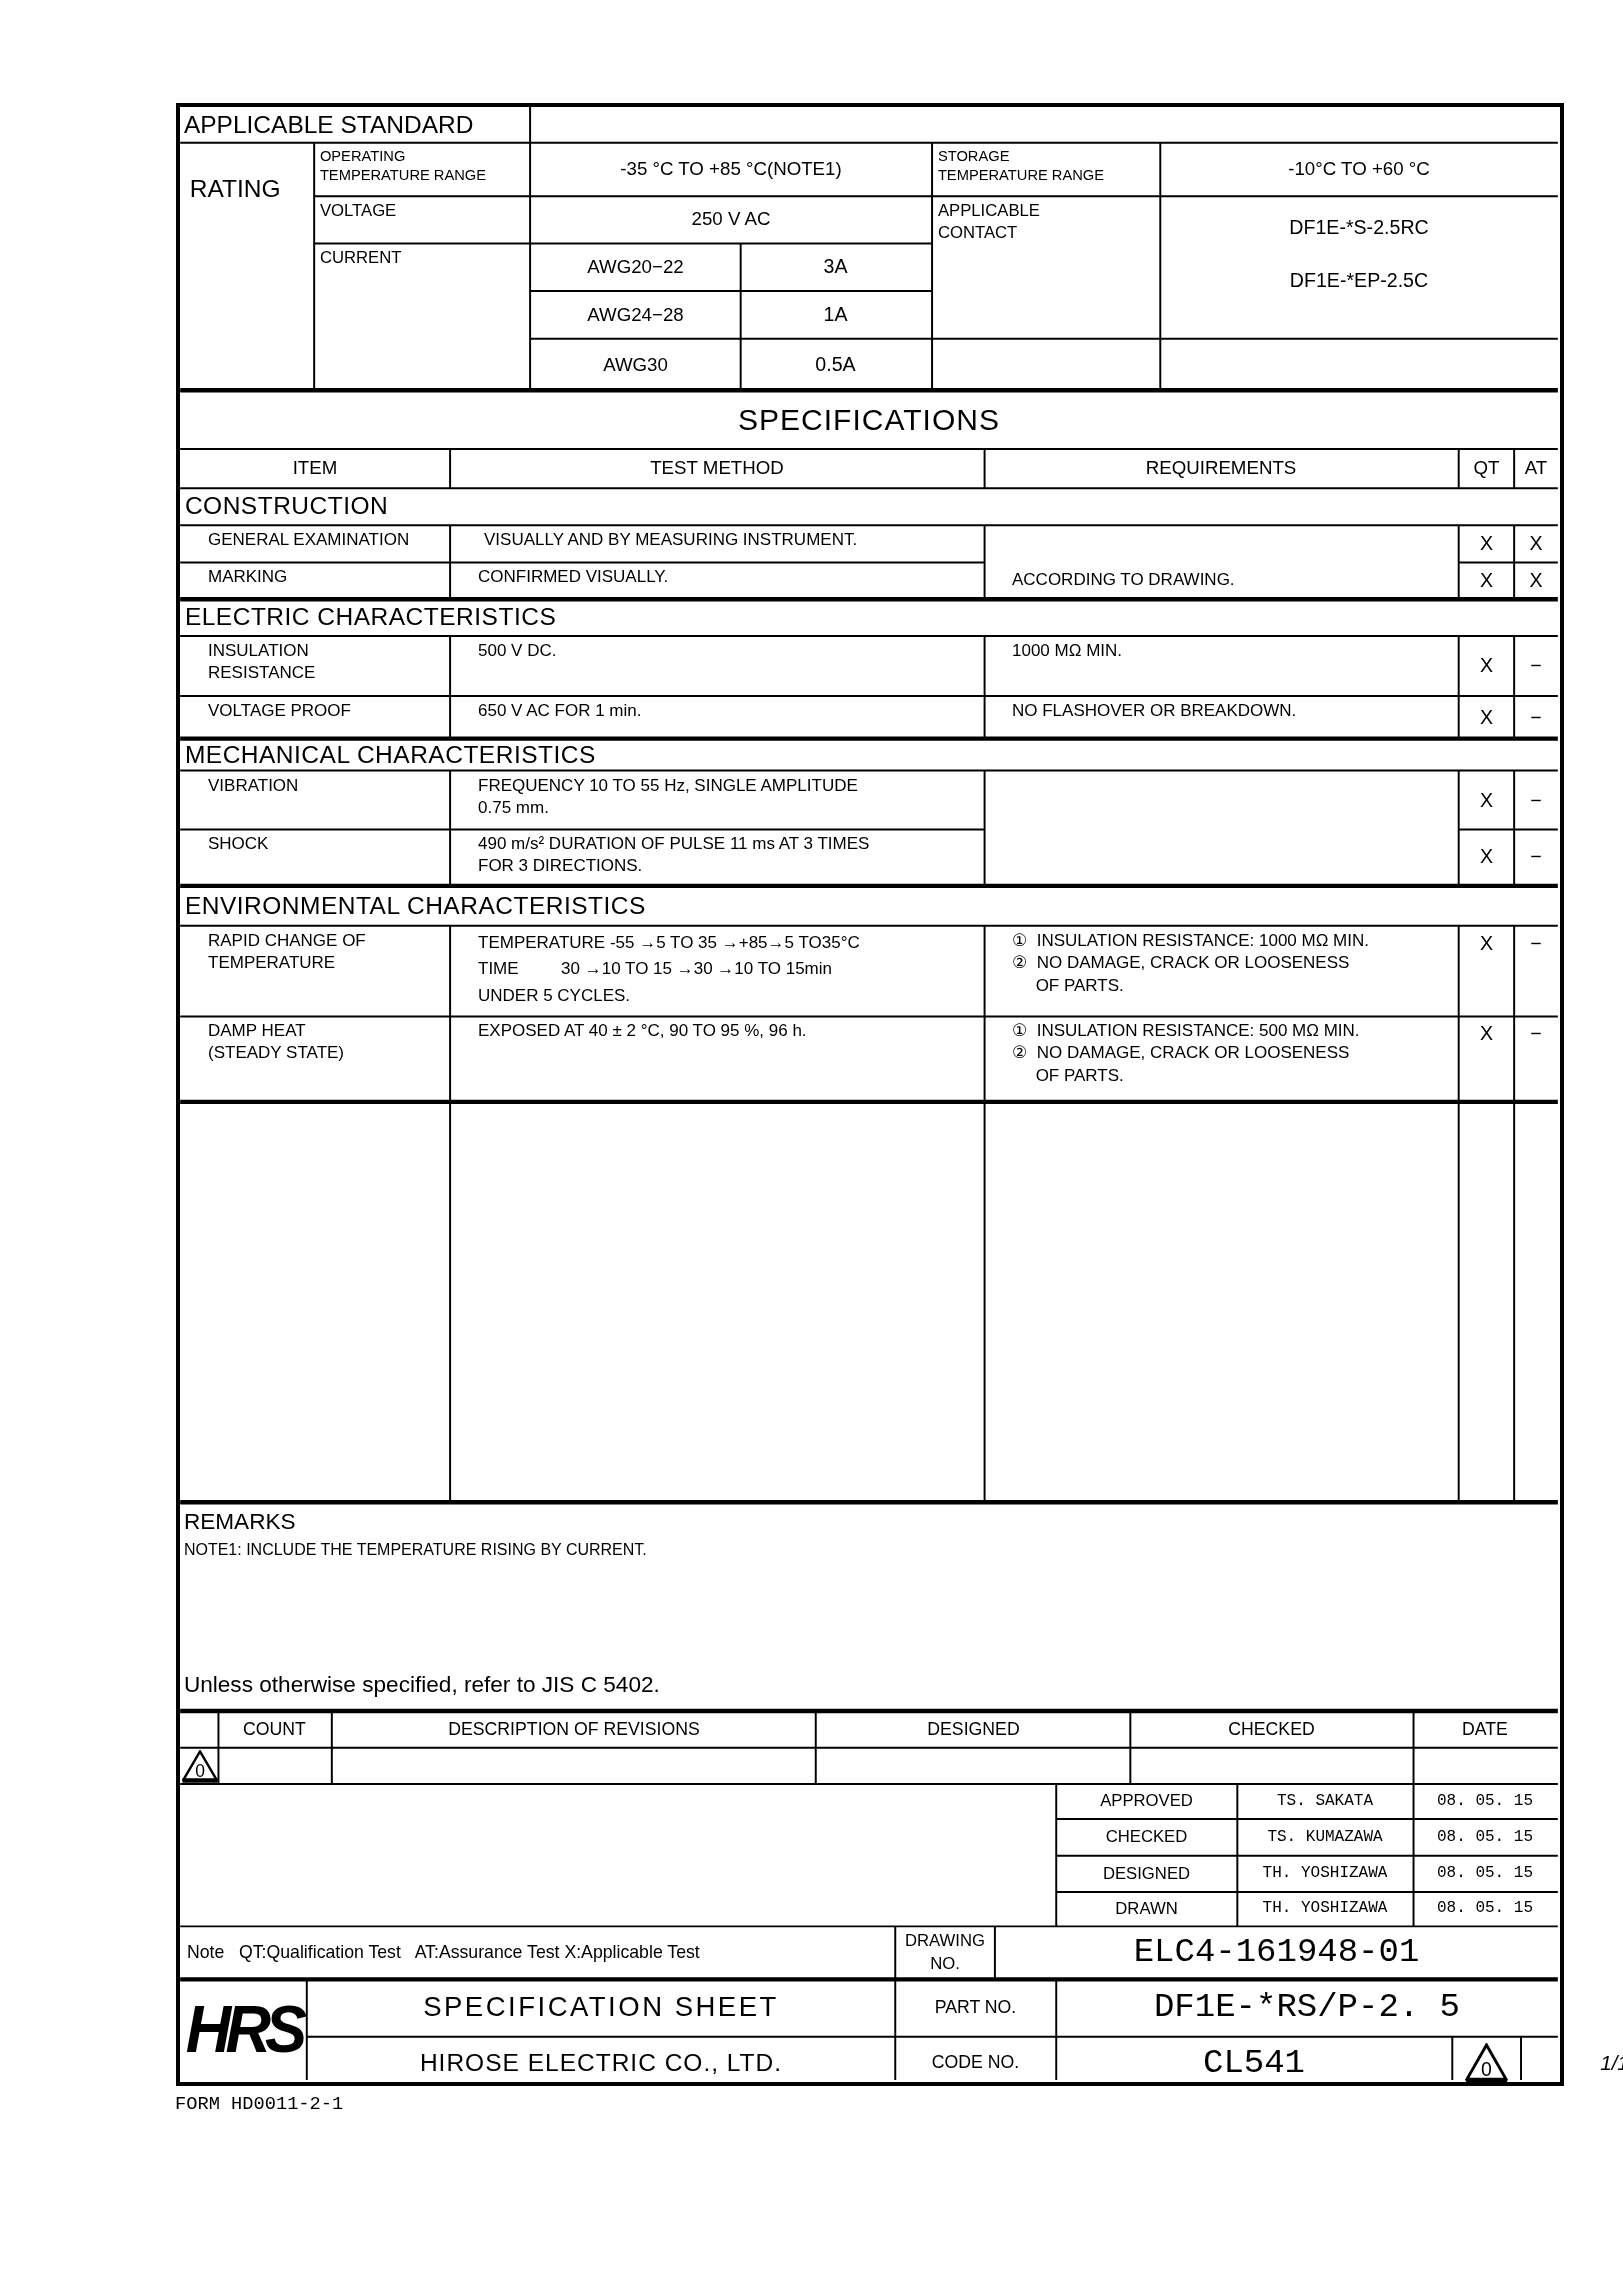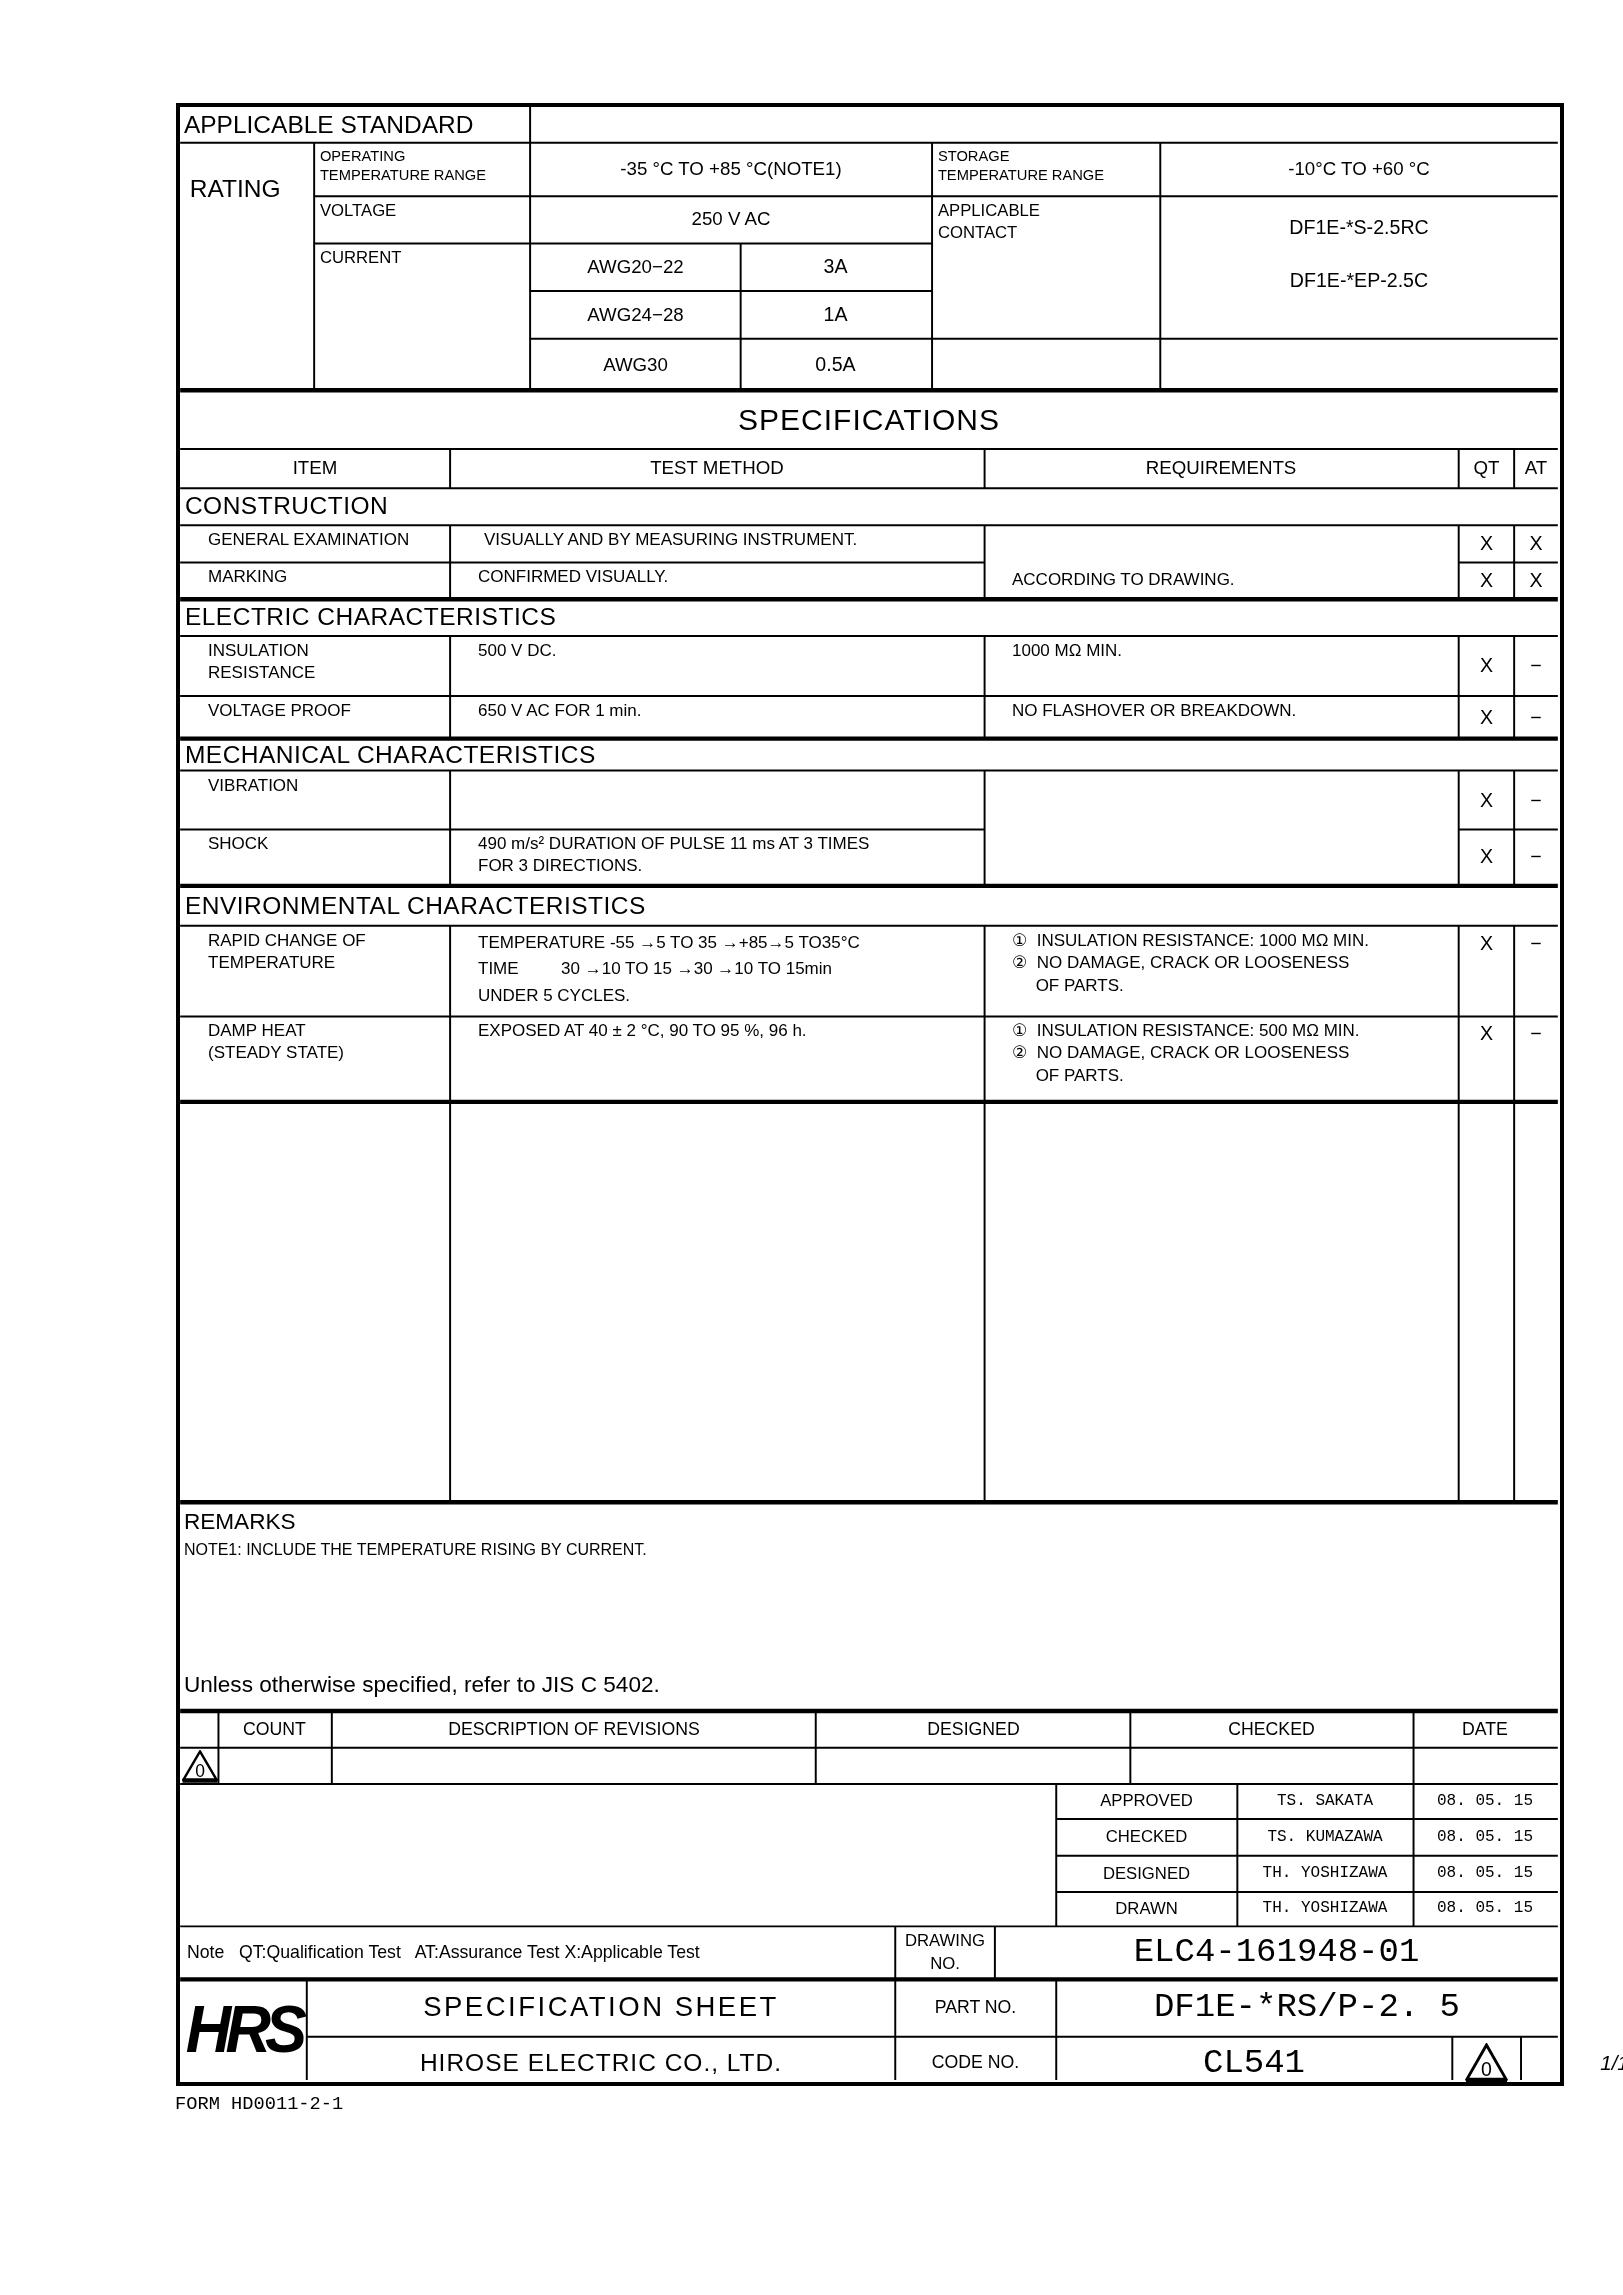--- a/index.html
+++ b/index.html
@@ -153,20 +153,22 @@
     <div class="cell ctr f40" style="left:1279px;top:529px;width:55px;height:60px;">X</div>
     <div class="cell ctr f40" style="left:1334px;top:529px;width:44px;height:60px;">−</div>
     <div class="cell top f35" style="left:0;top:589px;width:270px;height:43px;">VOLTAGE PROOF</div>
     <div class="cell top f35" style="left:270px;top:589px;width:534px;height:43px;">650 V AC FOR 1 min.</div>
     <div class="cell top f35" style="left:804px;top:589px;width:474px;height:43px;">NO FLASHOVER OR BREAKDOWN.</div>
     <div class="cell ctr f40" style="left:1279px;top:589px;width:55px;height:43px;">X</div>
     <div class="cell ctr f40" style="left:1334px;top:589px;width:44px;height:43px;">−</div>
 
     <div class="cell band" style="left:0;top:632px;width:1378px;height:32px;">MECHANICAL CHARACTERISTICS</div>
     <div class="cell top f35" style="left:0;top:664px;width:270px;height:59px;">VIBRATION</div>
+    <div class="cell top f35" style="left:270px;top:664px;width:534px;height:59px;">FREQUENCY 10 TO 55 Hz, SINGLE AMPLITUDE
+0.75 mm.</div>
     <div class="cell ctr f40" style="left:1279px;top:664px;width:55px;height:59px;">X</div>
     <div class="cell ctr f40" style="left:1334px;top:664px;width:44px;height:59px;">−</div>
     <div class="cell top f35" style="left:0;top:722px;width:270px;height:56px;">SHOCK</div>
     <div class="cell top f35" style="left:270px;top:722px;width:534px;height:56px;">490 m/s² DURATION OF PULSE 11 ms AT 3 TIMES
 FOR 3 DIRECTIONS.</div>
     <div class="cell ctr f40" style="left:1279px;top:722px;width:55px;height:56px;">X</div>
     <div class="cell ctr f40" style="left:1334px;top:722px;width:44px;height:56px;">−</div>
 
     <div class="cell band" style="left:0;top:779px;width:1378px;height:40px;">ENVIRONMENTAL CHARACTERISTICS</div>
     <div class="cell top f35" style="left:0;top:819px;width:270px;height:91px;">RAPID CHANGE OF

